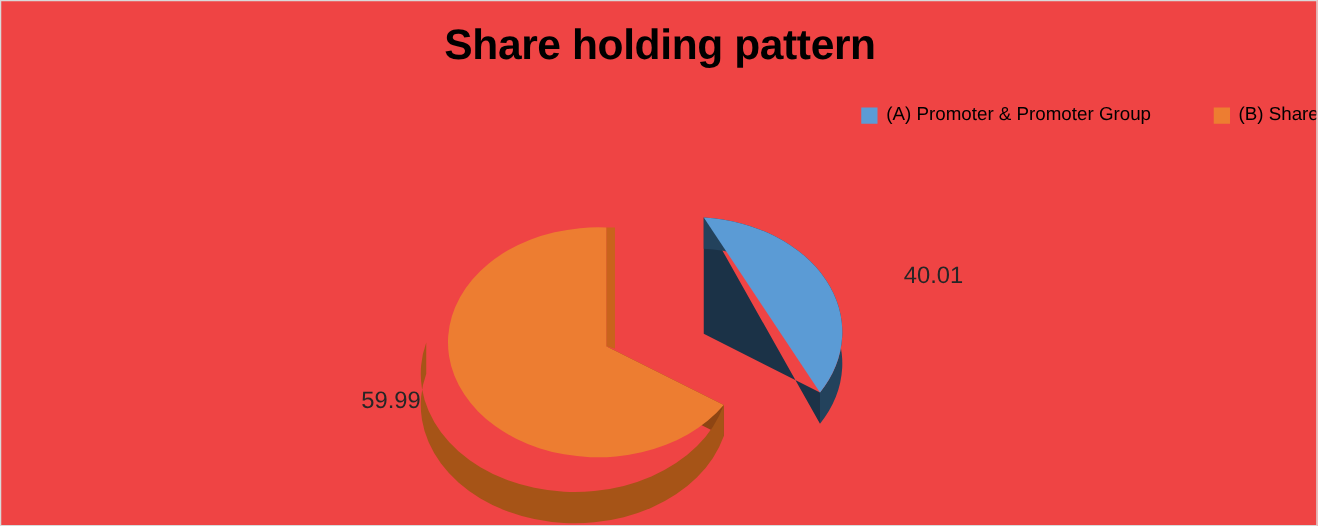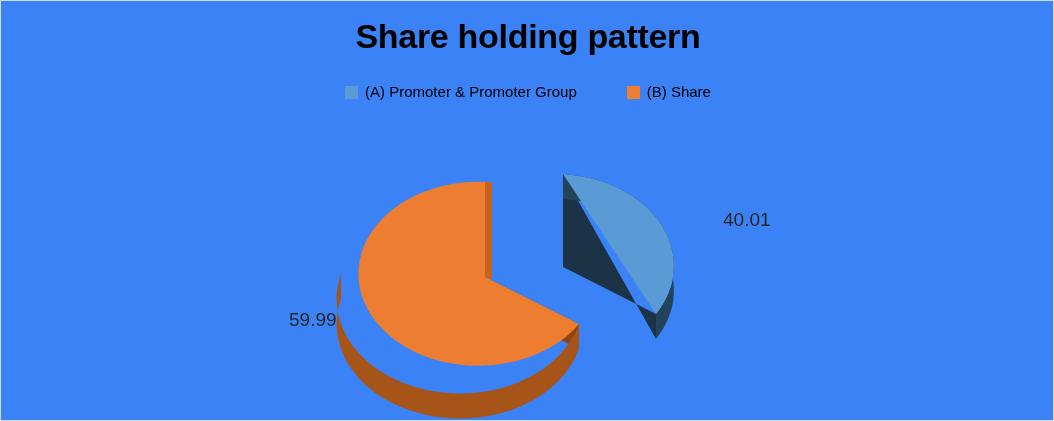--- a/index.html
+++ b/index.html
@@ -4,21 +4,21 @@
 <style>
   html, body {
     margin: 0;
     padding: 0;
     background: #ffffff;
   }
   #chart-frame {
     position: relative;
     width: 1054px;
     height: 421px;
-    background: #3b82f6;
+    background: #ef4444;
     border: 1px solid #d9d9d9;
     box-sizing: border-box;
     overflow: hidden;
     font-family: "Liberation Sans", sans-serif;
   }
   #chart-title {
     position: absolute;
     top: 14px;
     left: 0;
     width: 1054px;
@@ -31,21 +31,21 @@
     line-height: 42px;
     white-space: nowrap;
   }
   #chart-legend {
     position: absolute;
     top: 83px;
     left: 0;
     width: 1054px;
     display: flex;
     flex-direction: row;
-    justify-content: center;
+    justify-content: flex-end;
     align-items: center;
     gap: 50px;
   }
   .legend-entry {
     display: flex;
     flex-direction: row;
     align-items: center;
     gap: 7px;
   }
   .legend-swatch {

